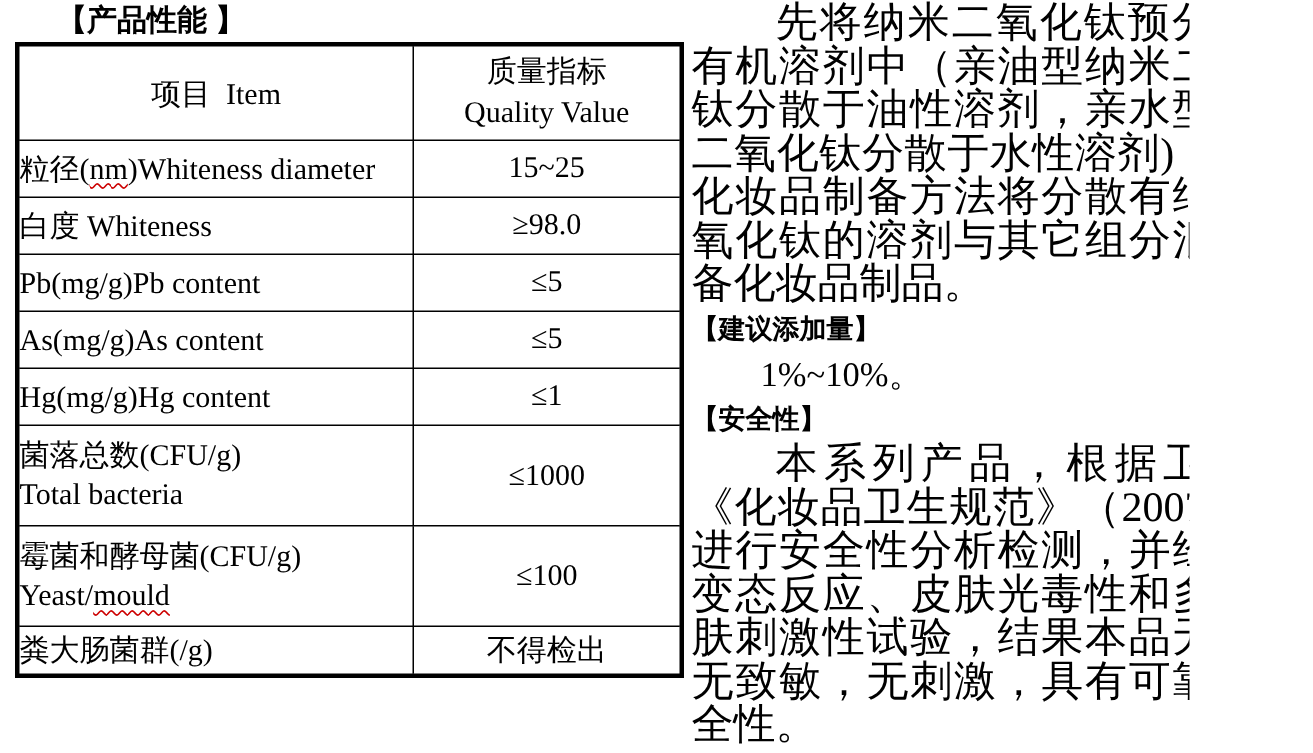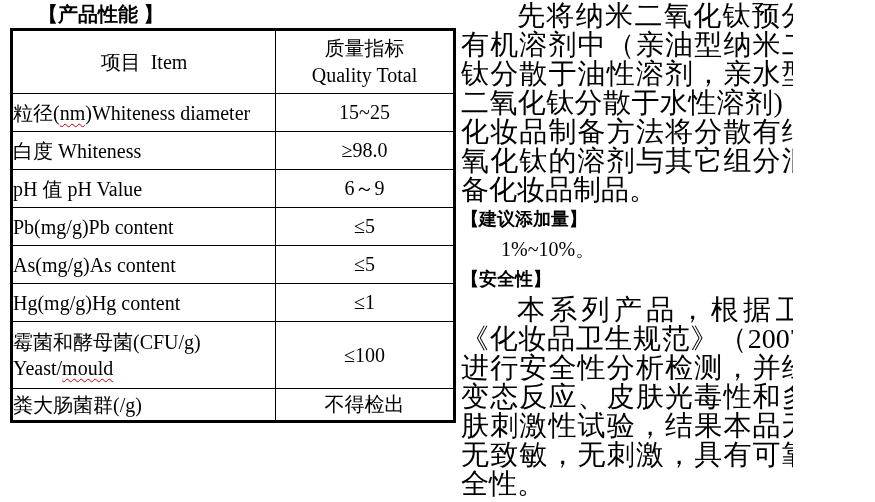--- a/index.html
+++ b/index.html
@@ -63,21 +63,21 @@
   }
   .right-col p.body-par {
     margin: 0;
     font-size: 28px;
     line-height: 29px;
     text-align: justify;
     text-indent: 2em;
   }
   .right-col p.short-line {
     margin: 0;
-    font-size: 20px;
+    font-size: 23px;
     line-height: 29px;
     text-indent: 2em;
   }
   .right-col h2.sec-heading {
     margin: 0;
     font-family: "Liberation Sans", sans-serif;
     font-size: 18px;
     font-weight: bold;
     line-height: 31px;
   }
@@ -94,54 +94,57 @@
       <colgroup>
           <col class="c-item">
           <col class="c-value">
         </colgroup>
 
       <tbody>
           <tr class="h-head">
         <th class="item-head">项目  Item</th>
         <th class="value-head">
           <div>质量指标</div>
-          <div>Quality Total</div>
+          <div>Quality Value</div>
         </th>
       </tr>
 
       <tr class="h-single">
         <td class="item-cell"><span>粒径(</span><span class="misspell">nm</span><span>)Whiteness diameter</span></td>
         <td class="value-cell">15~25</td>
       </tr>
 
       <tr class="h-single">
         <td class="item-cell">白度 Whiteness</td>
         <td class="value-cell">≥98.0</td>
       </tr>
 
-      <tr class="h-single">
-        <td class="item-cell">pH 值 pH Value</td>
-        <td class="value-cell">6～9</td>
-      </tr>
 
       <tr class="h-single">
         <td class="item-cell">Pb(mg/g)Pb content</td>
         <td class="value-cell">≤5</td>
       </tr>
 
       <tr class="h-single">
         <td class="item-cell">As(mg/g)As content</td>
         <td class="value-cell">≤5</td>
       </tr>
 
       <tr class="h-single">
         <td class="item-cell">Hg(mg/g)Hg content</td>
         <td class="value-cell">≤1</td>
       </tr>
 
+      <tr class="h-double">
+        <td class="item-cell">
+          <div>菌落总数(CFU/g)</div>
+          <div>Total bacteria</div>
+        </td>
+        <td class="value-cell">≤1000</td>
+      </tr>
 
       <tr class="h-double">
         <td class="item-cell">
           <div>霉菌和酵母菌(CFU/g)</div>
           <div><span>Yeast/</span><span class="misspell">mould</span></div>
         </td>
         <td class="value-cell">≤100</td>
       </tr>
 
       <tr class="h-last">

